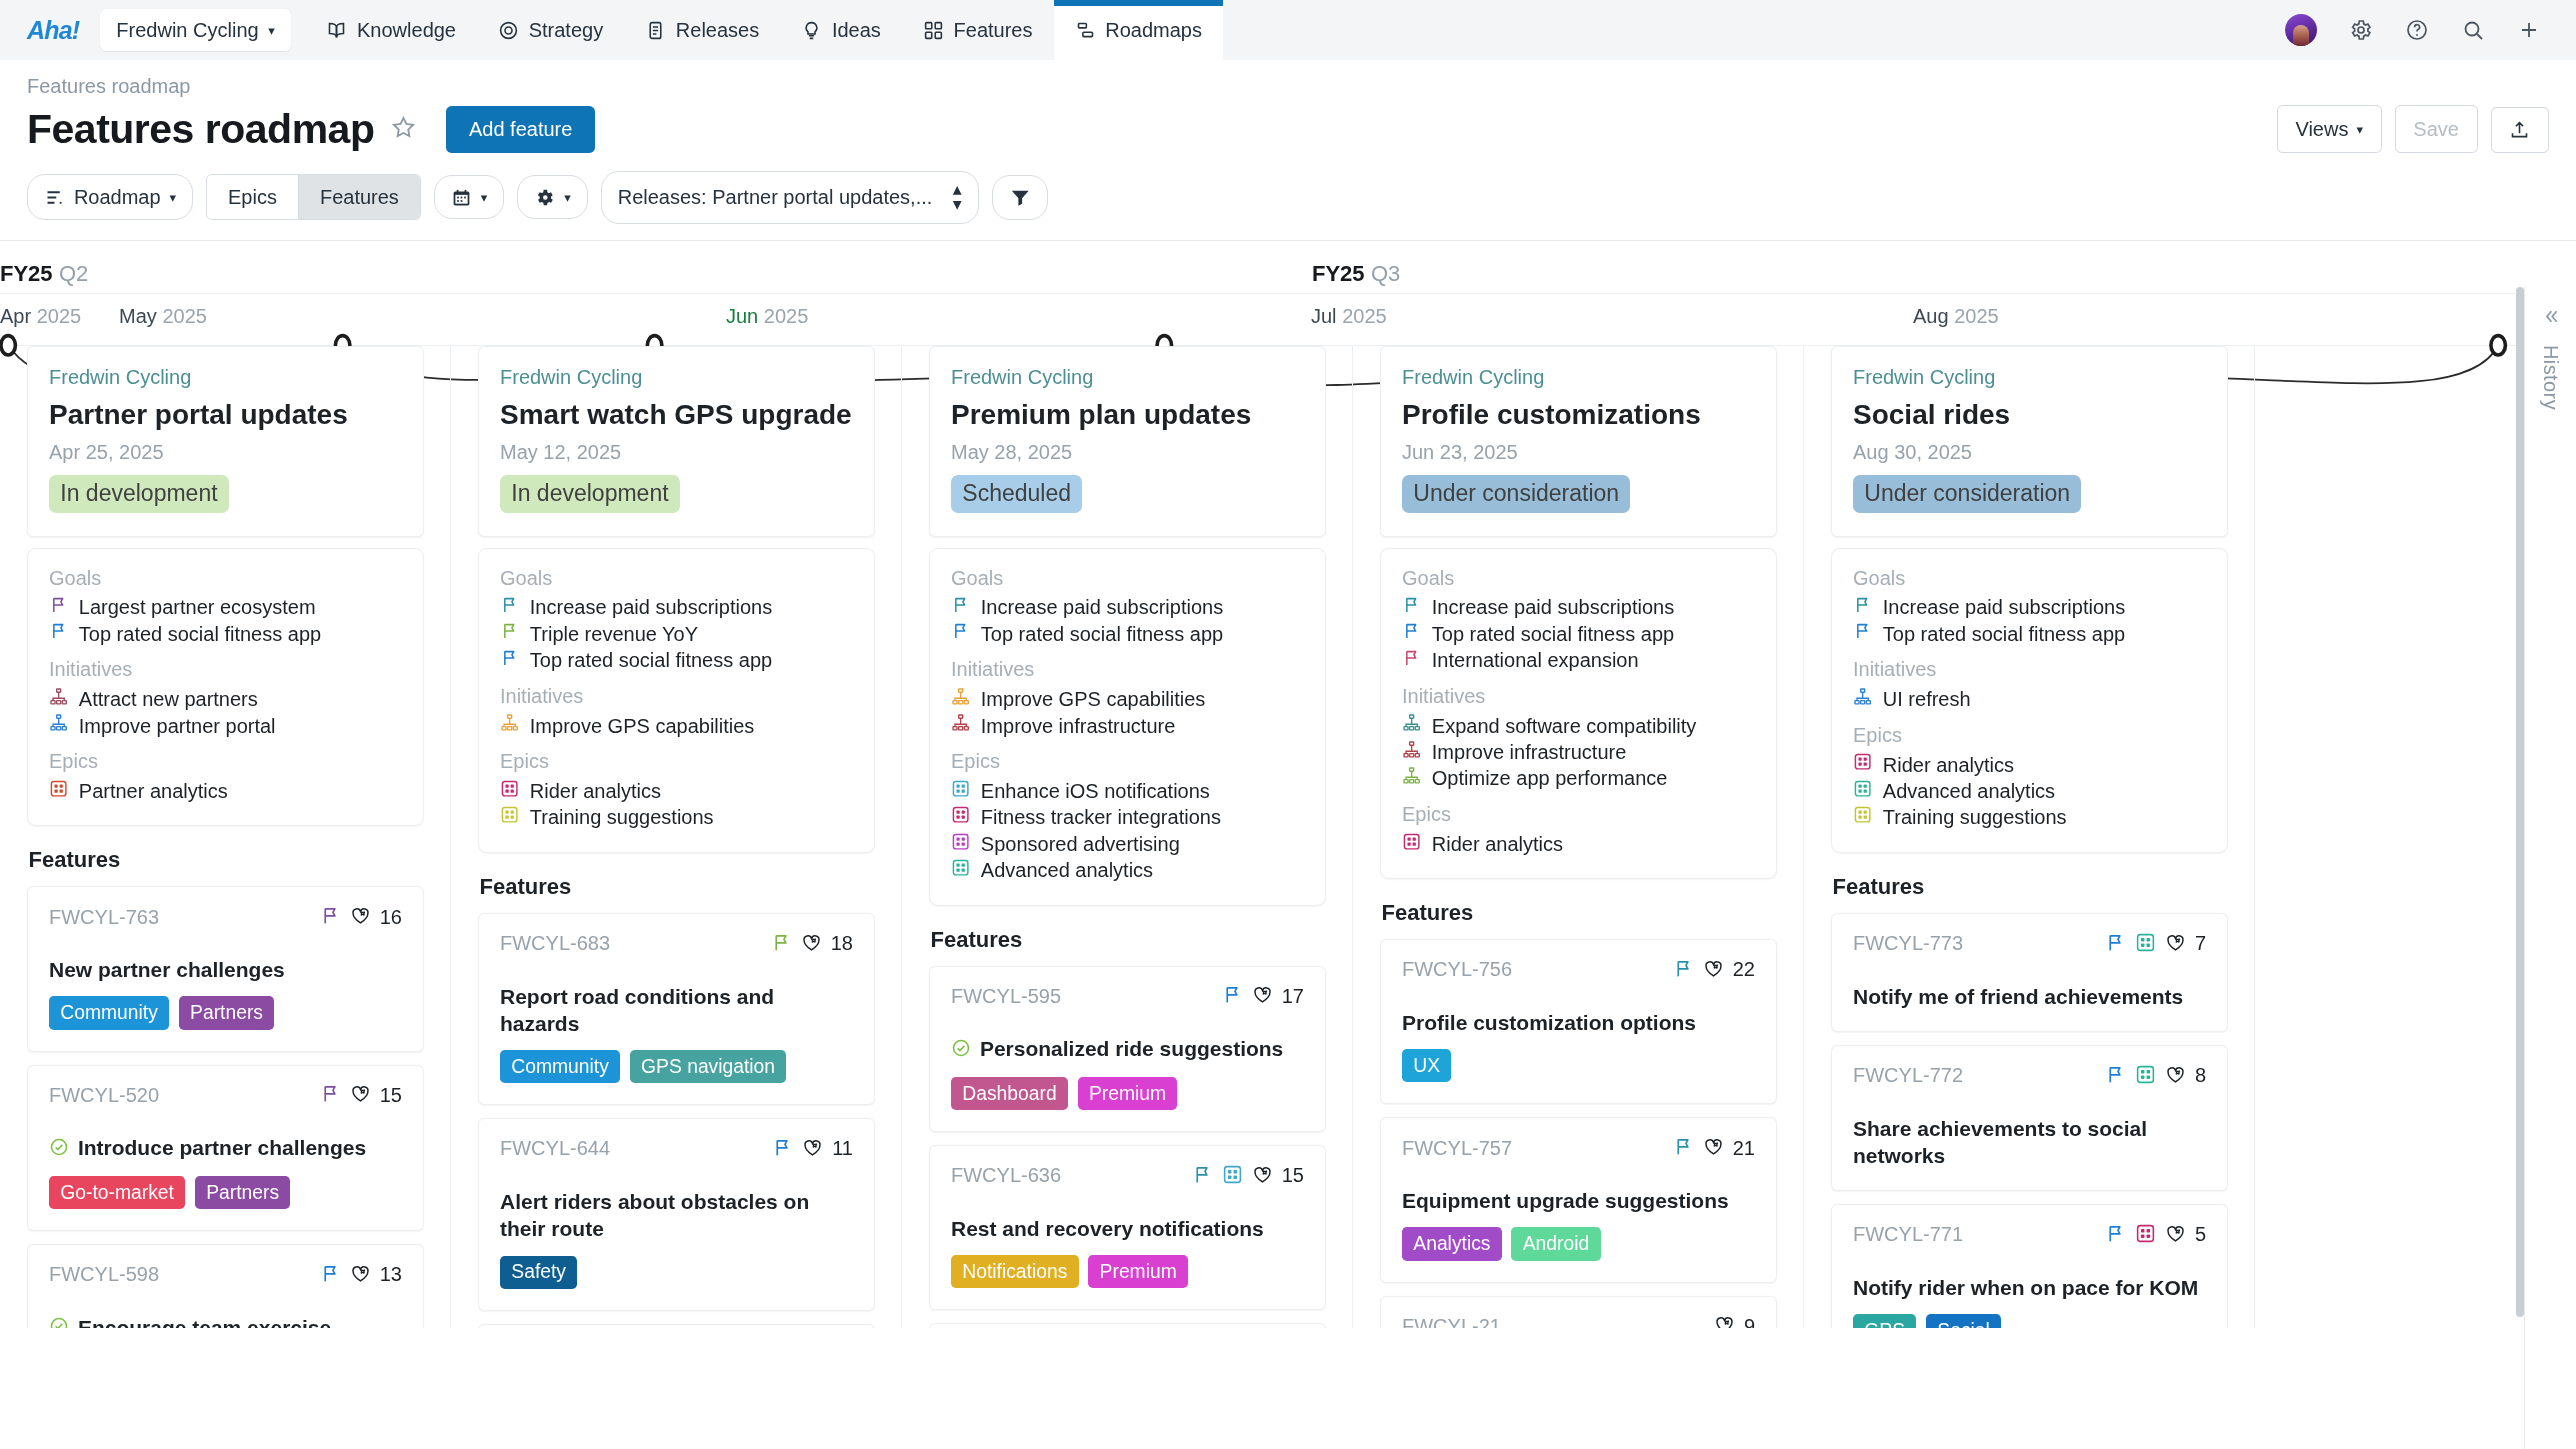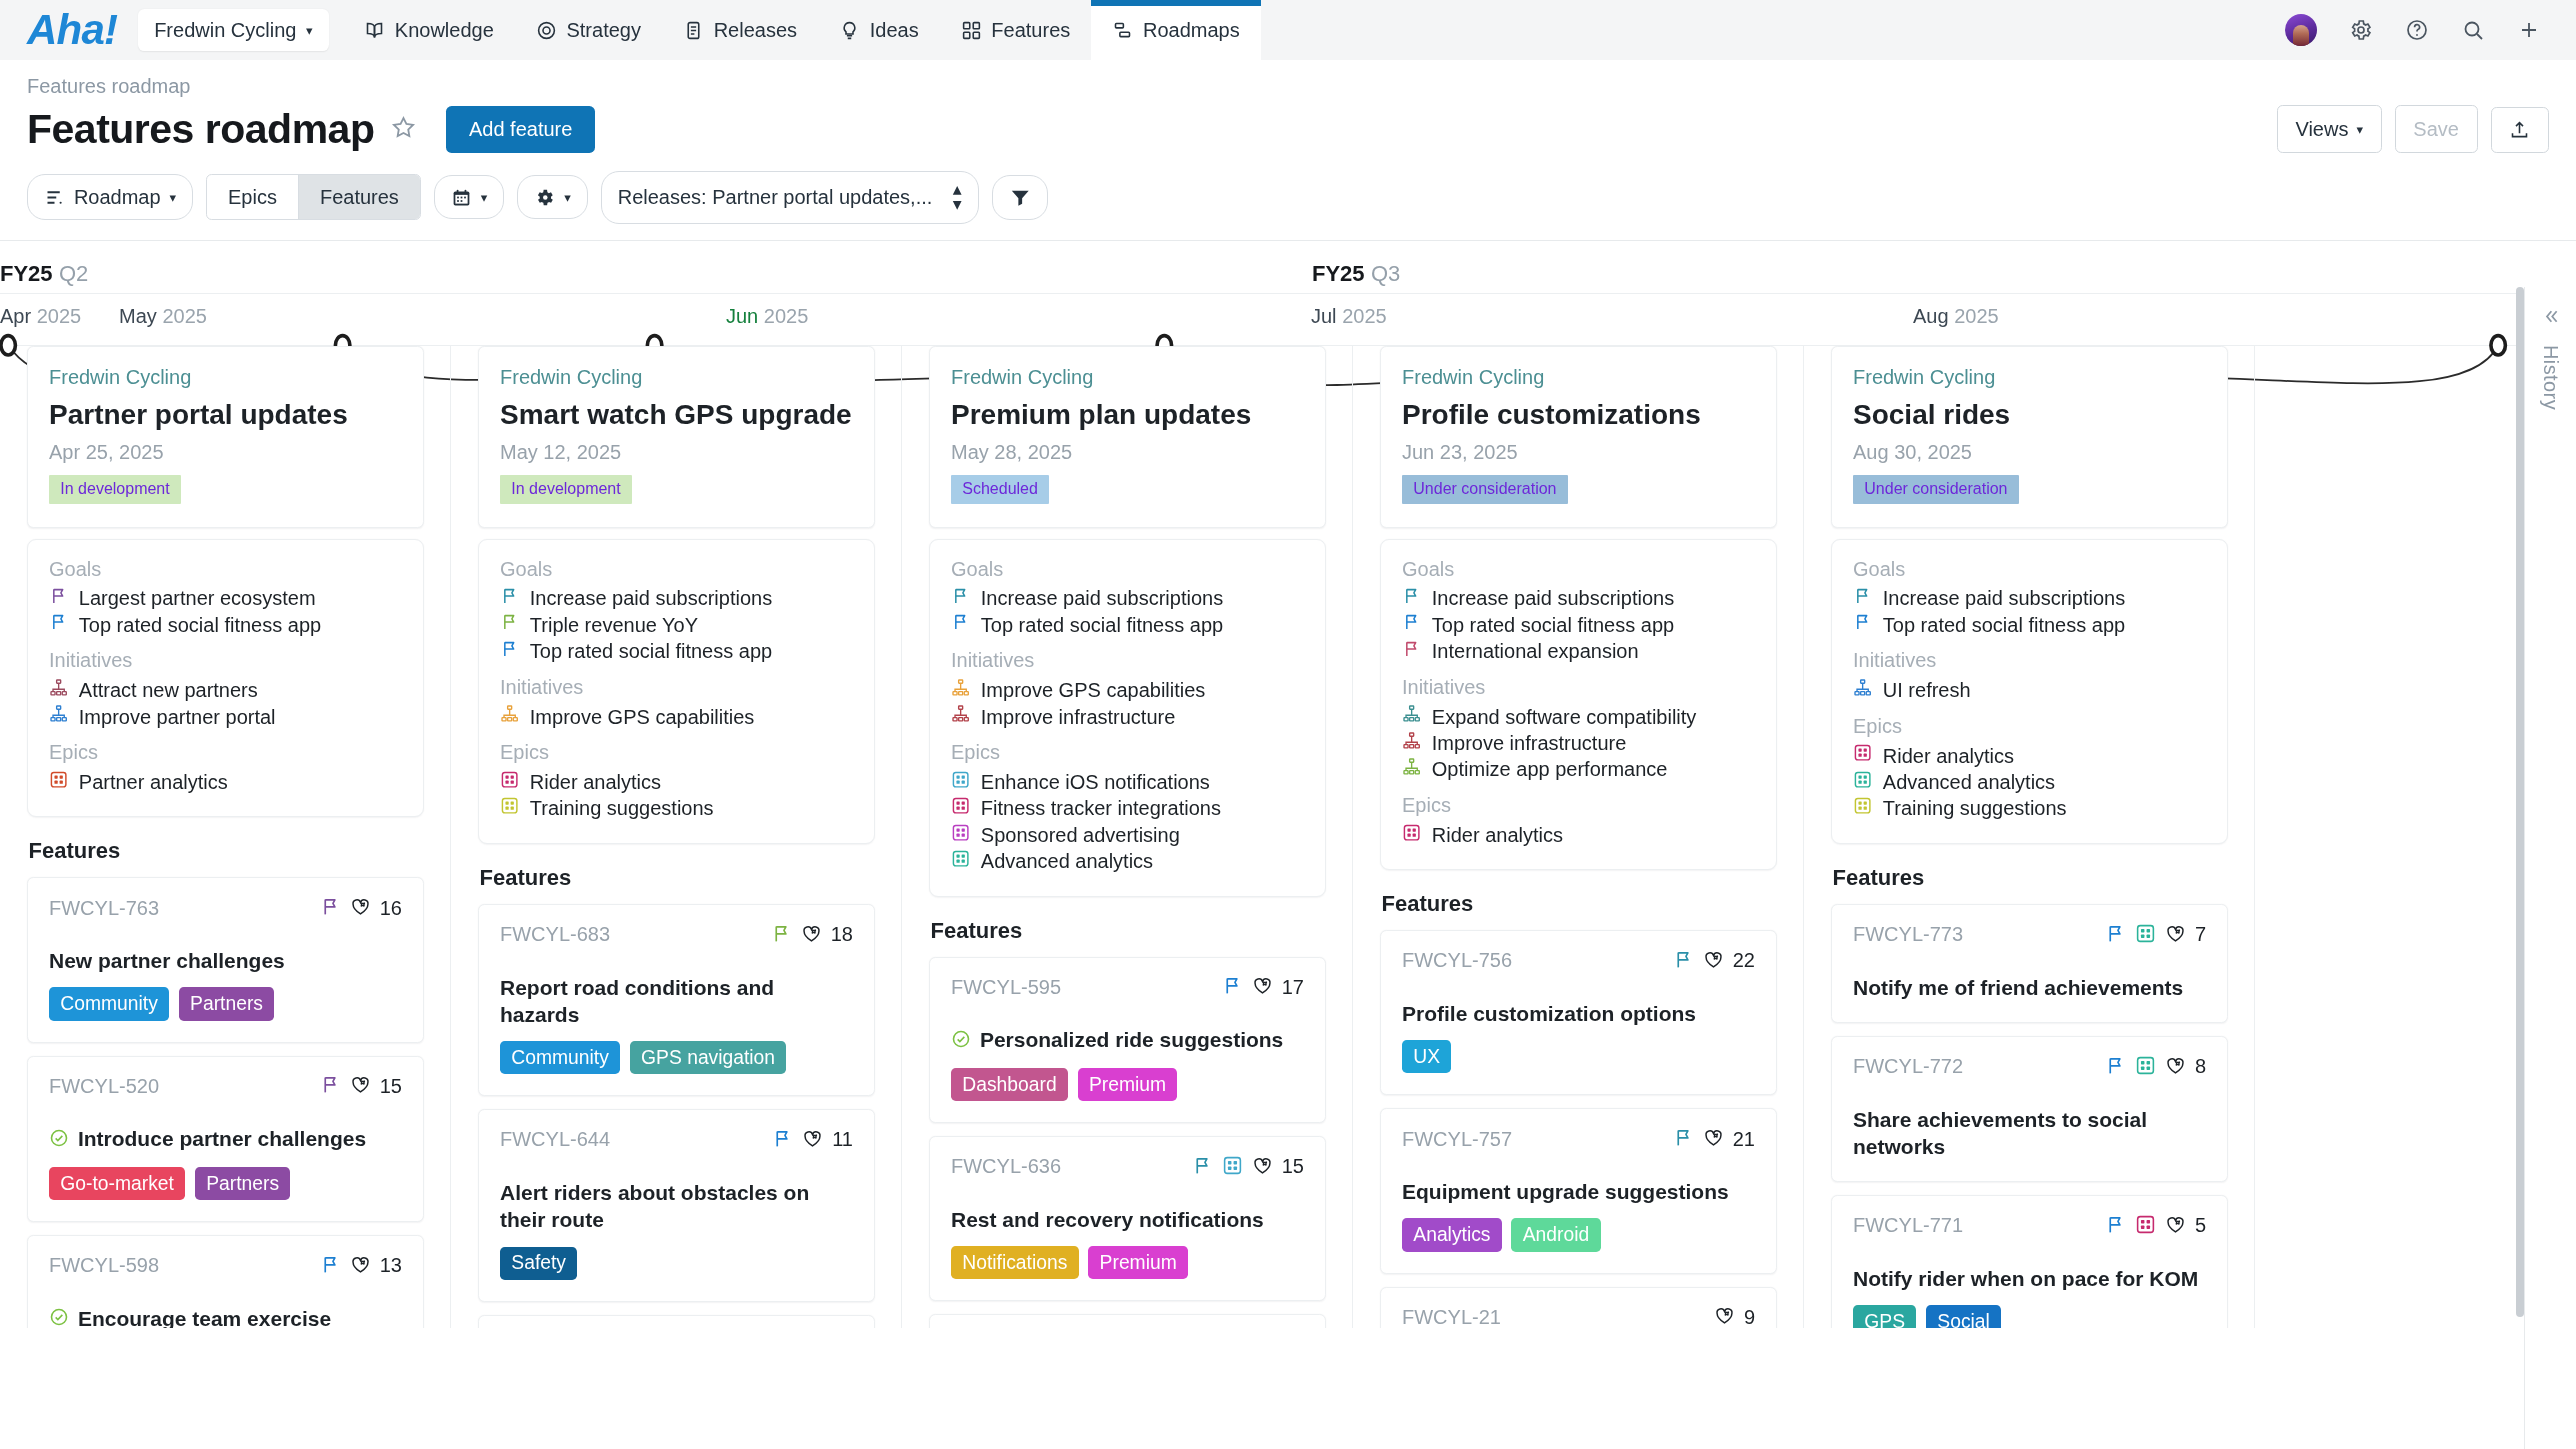--- a/index.html
+++ b/index.html
@@ -14,21 +14,21 @@
   
   .topnav {
     height: 60px; width: 100%;
     background: #f4f5f6;
     display: flex; align-items: stretch;
     position: relative;
   }
   .logo {
     display: flex; align-items: center;
     padding: 0 21px 0 27px;
-    font-size: 42px; font-weight: bold;
+    font-size: 25px; font-weight: bold;
     color: #1e87d6; letter-spacing: -0.8px;
     font-style: italic;
   }
   .proj-pill {
     align-self: center;
     background: #fff; border-radius: 6.4px;
     padding: 9.7px 16px; font-size: 20px; color: #26323d;
     display: flex; align-items: center; gap: 9.7px;
     box-shadow: 0 0.8px 1.6px rgba(0,0,0,.07);
     cursor: pointer;
@@ -140,22 +140,22 @@
   .rel-card {
     background: #fff; border-radius: 6.4px;
     border: 0.8px solid #eceff1;
     padding: 19.3px 21px 22.5px 21px;
     box-shadow: 0 0.8px 1.6px rgba(16,24,32,.06);
   }
   .rel-proj { color: #4c8f93; font-size: 20px; margin-bottom: 9.7px; }
   .rel-name { font-size: 28px; font-weight: bold; color: #1d2227; margin-bottom: 9.7px; }
   .rel-date { font-size: 20px; color: #98a2ab; margin-bottom: 11.3px; }
   .status {
-    display: inline-block; font-size: 16px; color: #6d28d9;
-    border-radius: 1px; padding: 5.6px 11.3px;
+    display: inline-block; font-size: 23px; color: #404040;
+    border-radius: 7px; padding: 5.6px 11.3px;
   }
   .st-dev { background: #cfe9bd; }
   .st-sched { background: #a7cde8; }
   .st-under { background: #98bdd9; }
 
   .links-card {
     background: #fff; border-radius: 9px; border: 0.8px solid #eceff1;
     margin-top: 11.3px; padding: 17.7px 21px 21px 21px;
     box-shadow: 0 0.8px 1.6px rgba(16,24,32,.05);
   }

